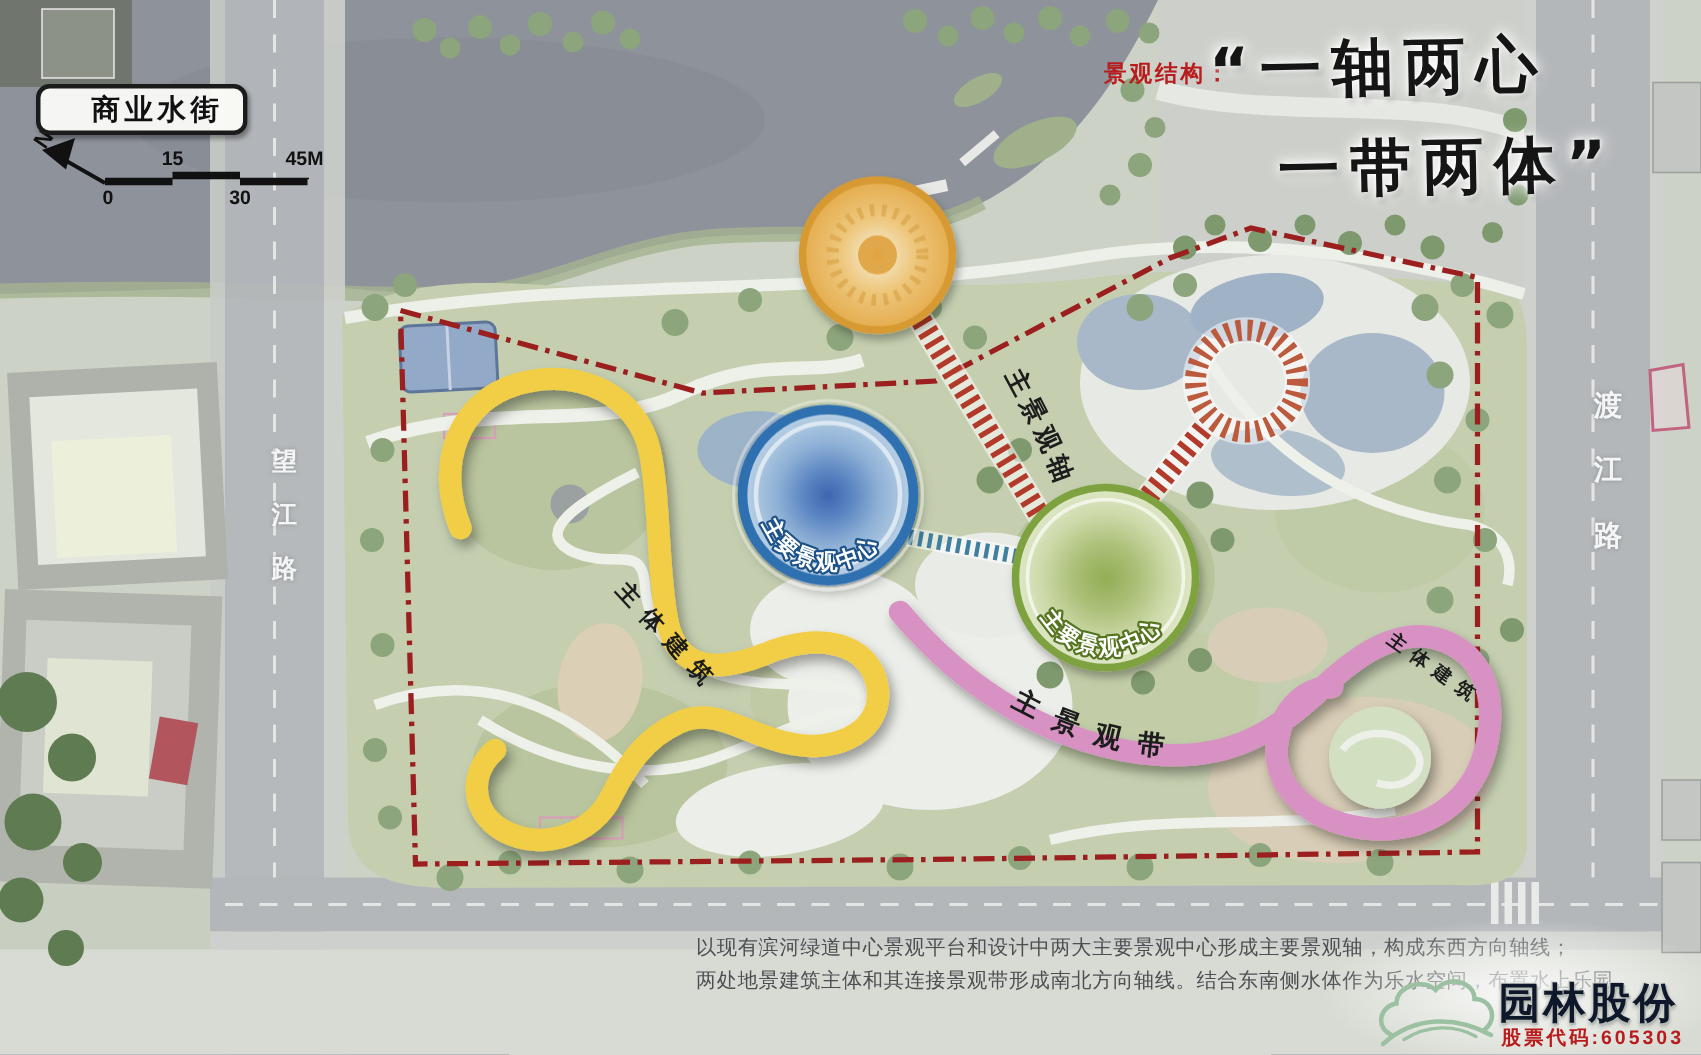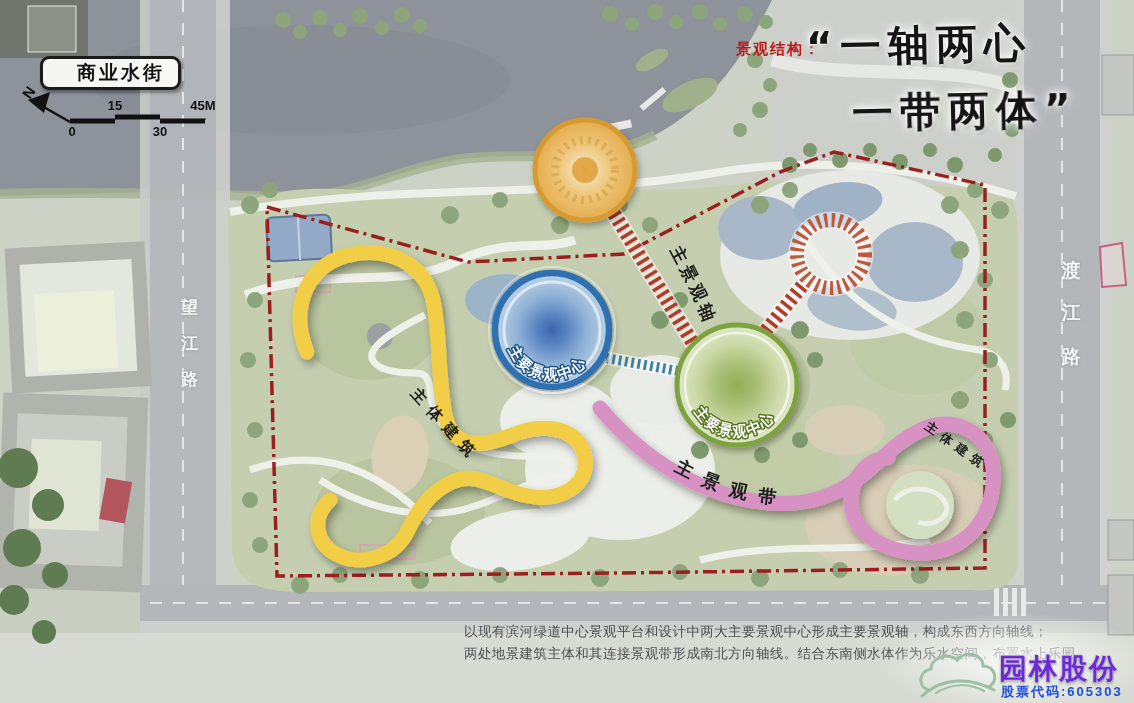--- a/index.html
+++ b/index.html
@@ -14,24 +14,24 @@
          font-weight:700;text-shadow:0 0 3px rgba(110,115,120,.6);user-select:none;}
   .structure-label{position:absolute;font-size:15px;font-weight:700;letter-spacing:2px;color:#b91c1c;}
   .quote{position:absolute;font-family:"DejaVu Sans","Liberation Sans",sans-serif;font-weight:900;
          font-size:41px;letter-spacing:7px;color:#151515;white-space:nowrap;
          text-shadow:0 0 3px #fff,0 0 7px #fff,0 0 12px rgba(255,255,255,.95),2px 3px 4px rgba(0,0,0,.25);
          transform:rotate(-1.2deg);}
   .footer-line{position:absolute;font-size:13.5px;line-height:22px;color:#4b4f52;letter-spacing:.4px;white-space:nowrap;}
   .logo-halo{position:absolute;left:880px;top:612px;width:270px;height:100px;
              background:radial-gradient(closest-side,rgba(255,255,255,.85),rgba(255,255,255,0));}
   .logo-name{position:absolute;left:999px;top:650px;font-size:28px;font-weight:900;letter-spacing:2px;
-             color:#6d28d9;text-shadow:1px 1px 0 #b4bab4,-1px -1px 0 #ccd1cc,0 2px 3px rgba(95,100,95,.55);
+             color:#0f172a;text-shadow:1px 1px 0 #b4bab4,-1px -1px 0 #ccd1cc,0 2px 3px rgba(95,100,95,.55);
              white-space:nowrap;}
   .logo-code{position:absolute;left:1001px;top:683px;font-size:13px;font-weight:700;letter-spacing:2px;
-             color:#1d4ed8;white-space:nowrap;}
+             color:#b91c1c;white-space:nowrap;}
   text{font-family:"Liberation Sans",sans-serif;}
   .sb-num{font-size:13px;font-weight:700;fill:#111;}
   .anno{font-weight:700;fill:#1c1c1c;}
   .circle-label{fill:#fff;font-weight:700;paint-order:stroke;stroke-linejoin:round;font-size:15px;letter-spacing:1px;}
 </style>
 </head>
 <body>
 
 <div id="stage">
 
@@ -327,21 +327,21 @@
     <rect x="70" y="119" width="45" height="4.5" fill="#111"></rect>
     <rect x="115" y="114.5" width="45" height="4.5" fill="#111"></rect>
     <rect x="160" y="119" width="45" height="4.5" fill="#111"></rect>
     <text x="72" y="136" class="sb-num" text-anchor="middle">0</text>
     <text x="115" y="110" class="sb-num" text-anchor="middle">15</text>
     <text x="160" y="136" class="sb-num" text-anchor="middle">30</text>
     <text x="203" y="110" class="sb-num" text-anchor="middle">45M</text>
   </g>
 </svg>
 
-<div class="label-box" style="left:40px;top:56px;padding-left:34px;">商业水街</div>
+<div class="label-box" style="left:24px;top:56px;padding-left:34px;">商业水街</div>
 
 <div class="vroad" style="left:178px;top:284px;font-size:17px;letter-spacing:36px;">望江路</div>
 <div class="vroad" style="left:1058px;top:244px;font-size:19px;letter-spacing:44px;">渡江路</div>
 
 <div class="structure-label" style="left:736px;top:40px;">景观结构：</div>
 <div class="quote" style="left:806px;top:18px;">“一轴两心</div>
 <div class="quote" style="left:852px;top:84px;">一带两体”</div>
 
 <div class="footer-line" style="left:464px;top:621px;">以现有滨河绿道中心景观平台和设计中两大主要景观中心形成主要景观轴，构成东西方向轴线；</div>
 <div class="footer-line" style="left:464px;top:643px;">两处地景建筑主体和其连接景观带形成南北方向轴线。结合东南侧水体作为乐水空间，布置水上乐园。</div>

